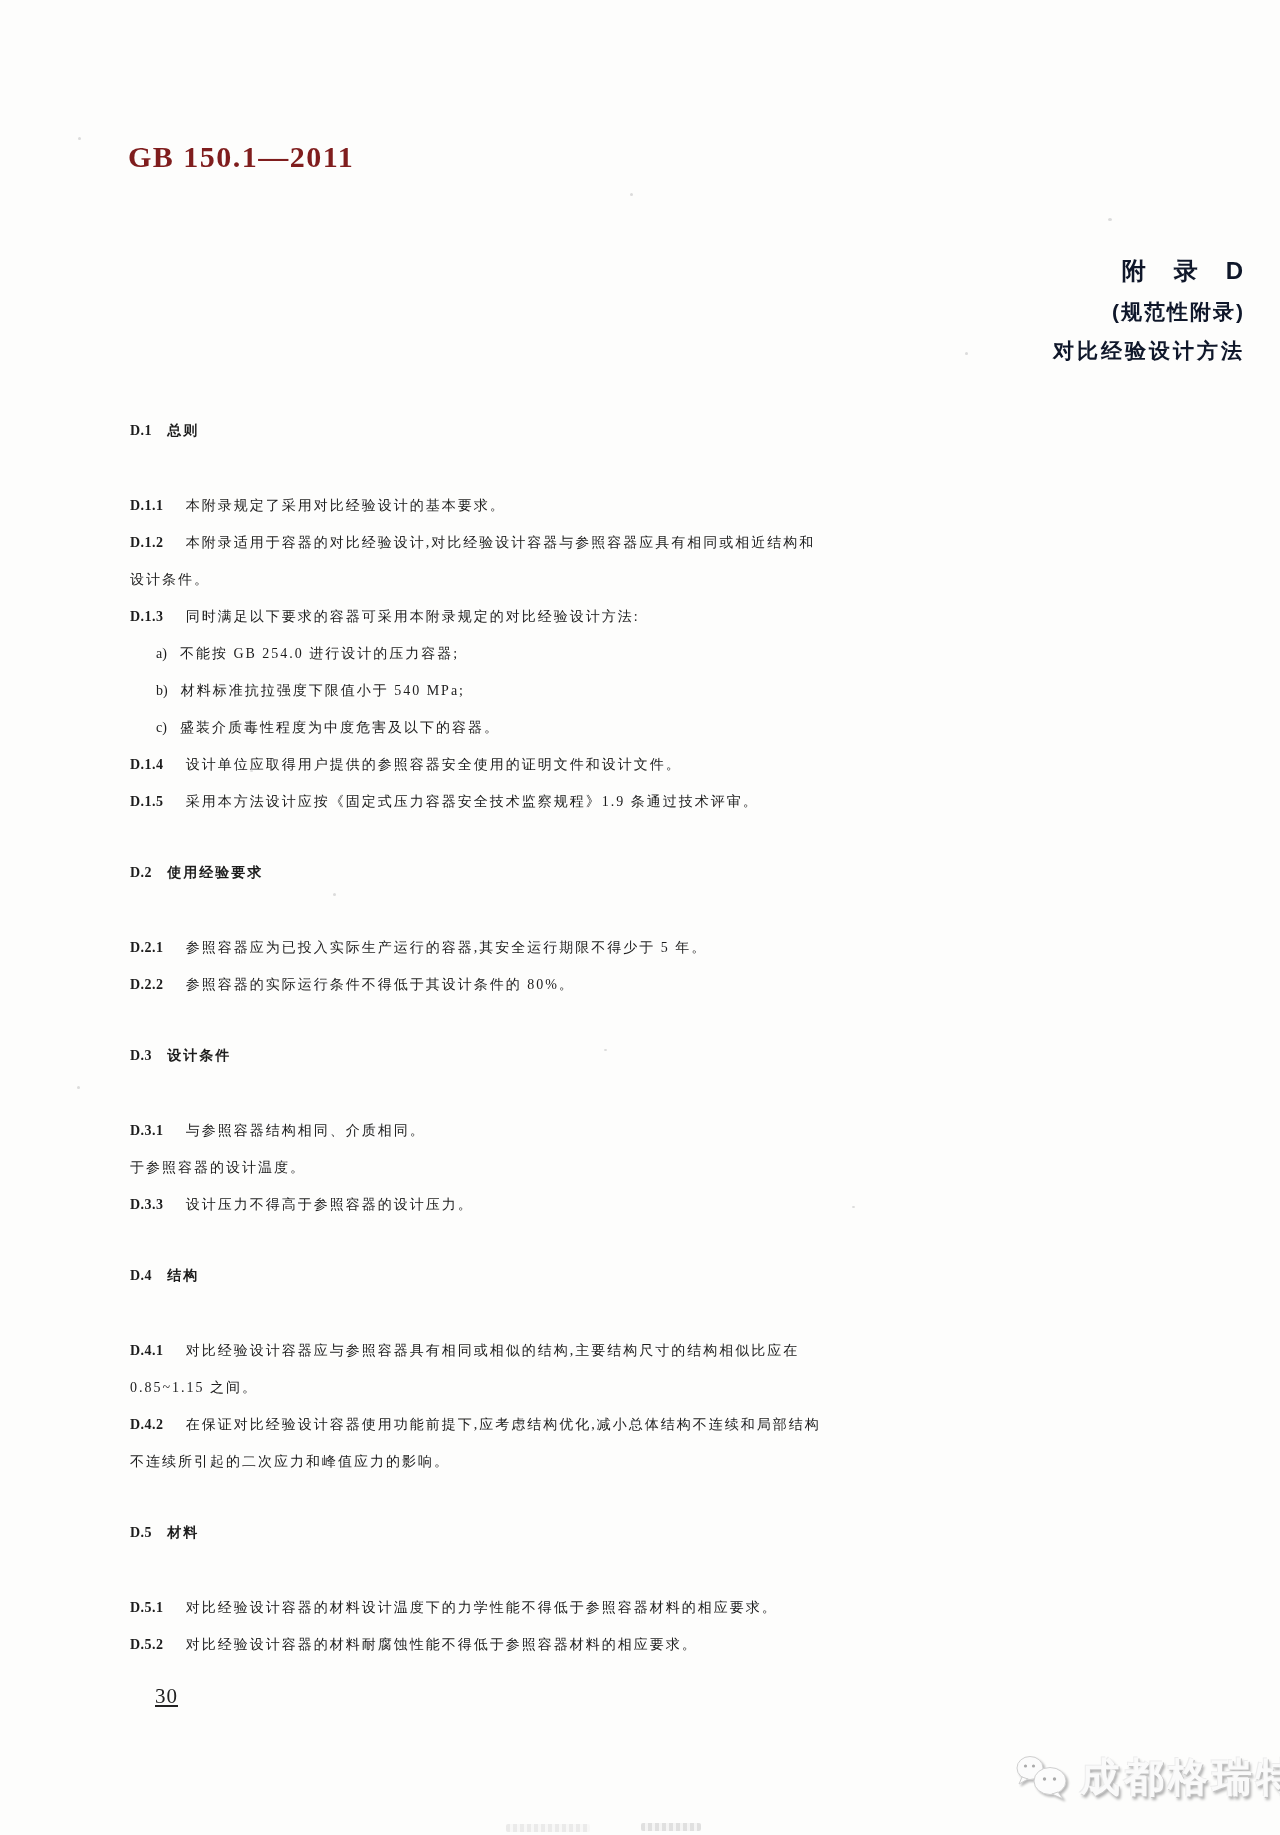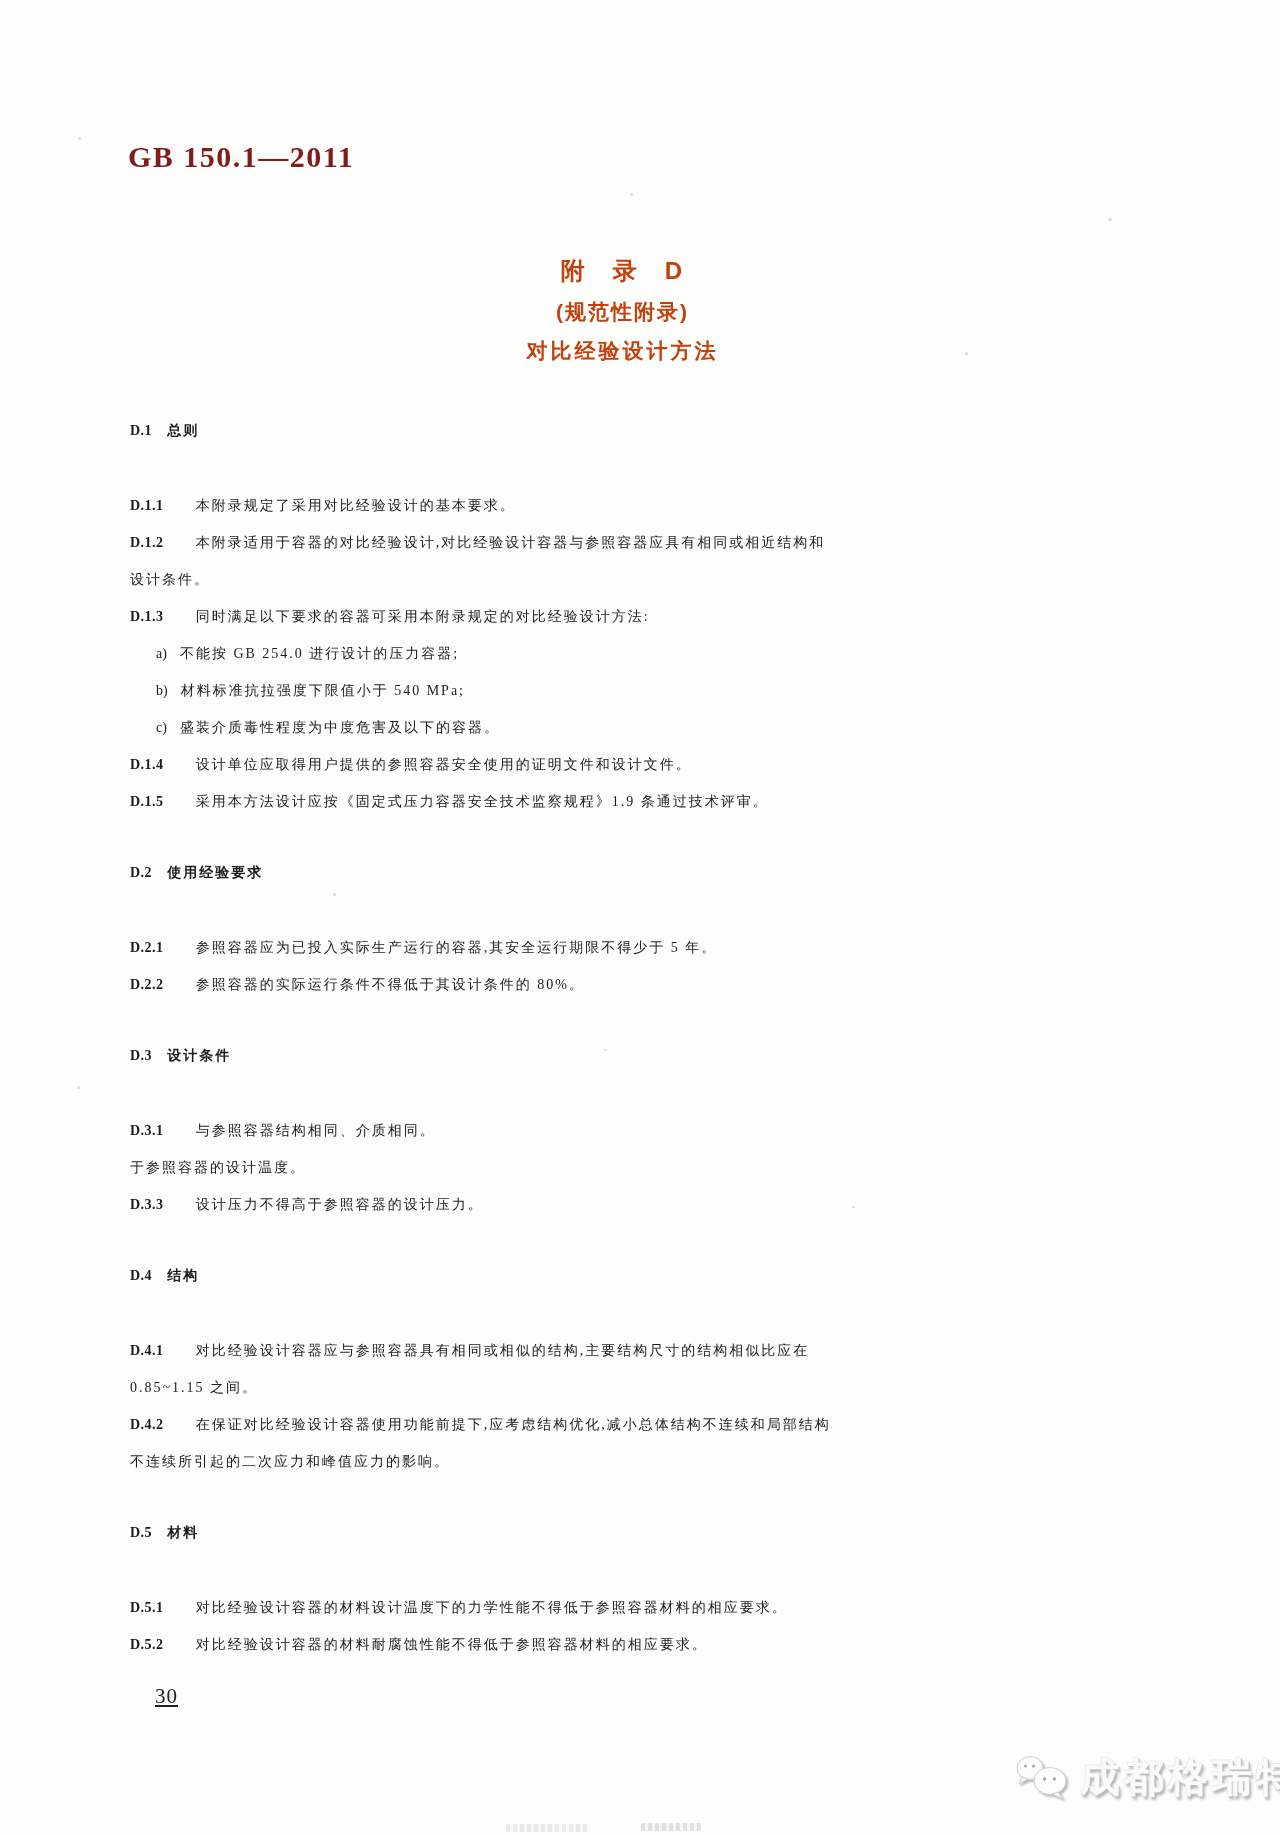--- a/index.html
+++ b/index.html
@@ -8,35 +8,35 @@
     background:#fdfdfc;
     font-family:"Liberation Serif","DejaVu Serif",serif;
     color:#1b1b1b;
   }
   .std-no{
     position:absolute;left:128px;top:140px;
     font-family:"Liberation Serif","DejaVu Serif",serif;
     font-weight:bold;font-size:30px;letter-spacing:1.5px;color:#7f1d1d;
   }
   .title-block{
-    position:absolute;left:0;top:255px;width:1245px;text-align:center;
-    font-family:"Liberation Sans","DejaVu Sans",sans-serif;color:#c2410c;
+    position:absolute;left:0;top:255px;width:1245px;text-align:right;
+    font-family:"Liberation Sans","DejaVu Sans",sans-serif;color:#0f172a;
   }
   .title-line1{font-size:24px;font-weight:bold;letter-spacing:2px;margin-bottom:11px;}
   .title-line2{font-size:21px;font-weight:bold;margin-bottom:11px;letter-spacing:2px;}
   .title-line3{font-size:21px;font-weight:bold;letter-spacing:3px;}
   .body-text{
     position:absolute;left:130px;top:412px;width:1046px;
     font-size:14px;letter-spacing:2px;color:#1c1c1c;
   }
   .row{line-height:37px;white-space:nowrap;}
   .row .lbl{
     font-weight:bold;letter-spacing:0.5px;
     font-family:"Liberation Serif","DejaVu Serif",serif;
-    margin-right:32px;
+    margin-right:22px;
   }
   .row.h2{
     font-family:"Liberation Sans","DejaVu Sans",sans-serif;
     font-weight:bold;margin:34px 0 38px 0;letter-spacing:2px;
   }
   .row.h2:first-child{margin-top:0;}
   .row.h2 .lbl{font-family:"Liberation Serif","DejaVu Serif",serif;margin-right:15px;}
   .row.sub{padding-left:26px;}
   .row.sub .lbl{font-weight:normal;margin-right:13px;letter-spacing:0;}
   .page-number{

